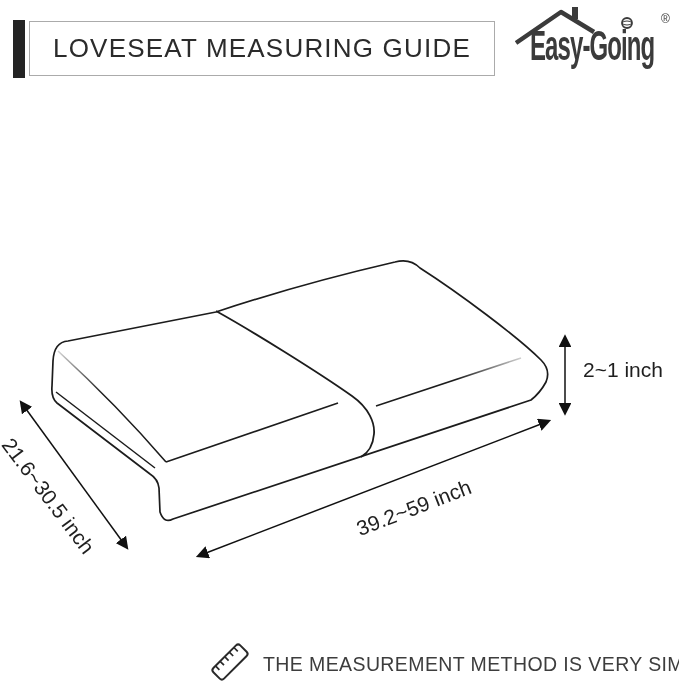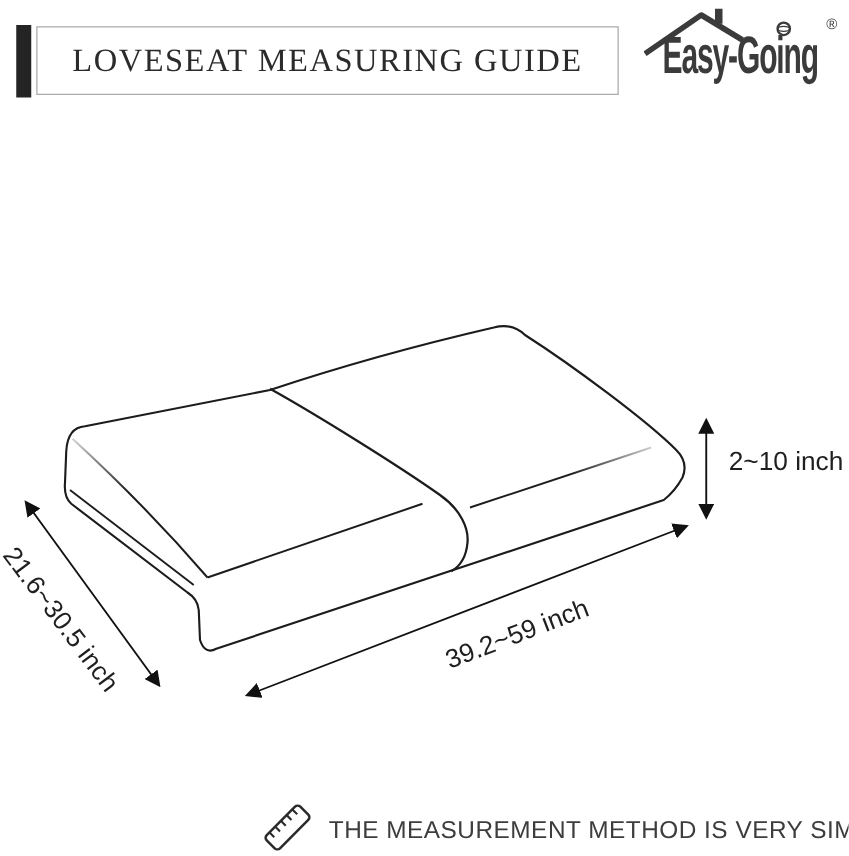--- a/index.html
+++ b/index.html
@@ -2,21 +2,21 @@
 <html><head>
 <meta charset="utf-8">
 <style>
   html,body{margin:0;padding:0;background:#fff;}
   .page{position:relative;width:679px;height:685px;background:#ffffff;overflow:hidden;
         font-family:"Liberation Sans",sans-serif;}
 
   
   .accent-bar{position:absolute;left:13px;top:20px;width:12px;height:58px;background:#242424;}
   .title-box{position:absolute;left:29px;top:21px;width:464px;height:53px;border:1px solid #ababab;
-             display:flex;align-items:center;justify-content:center;background:#fff;font-family:Liberation Serif, serif;}
+             display:flex;align-items:center;justify-content:center;background:#fff;}
   .title{margin:0;font-size:26px;font-weight:400;letter-spacing:1.2px;color:#2b2b2b;white-space:nowrap;}
 
   .brand{position:absolute;left:515px;top:6px;width:164px;height:78px;color:#3b3b3b;}
   .brand-svg{position:absolute;left:0;top:0;}
   .brand-name{position:absolute;left:15px;top:16px;font-size:40px;font-weight:bold;letter-spacing:-1.5px;
               transform:scale(0.60,1.05);transform-origin:left top;white-space:nowrap;color:#3b3b3b;}
   .brand-reg{position:absolute;left:146px;top:6px;font-size:12px;color:#3b3b3b;}
 
   
   .diagram-svg{position:absolute;left:0;top:0;}
@@ -99,21 +99,21 @@
              C 369,408 375,423 374,434
              C 373,446 368,453 361,457" fill="none" stroke="#1c1c1c" stroke-width="1.8"></path>
 
     <line x1="26" y1="409" x2="122" y2="541" stroke="#111" stroke-width="1.5" marker-start="url(#ah)" marker-end="url(#ah)"></line>
     <line x1="206" y1="553" x2="541" y2="424" stroke="#111" stroke-width="1.5" marker-start="url(#ah)" marker-end="url(#ah)"></line>
     <line x1="565" y1="345" x2="565" y2="405" stroke="#111" stroke-width="1.5" marker-start="url(#ah)" marker-end="url(#ah)"></line>
   </svg>
 
   <div class="dim-label dim-depth">21.6~30.5 inch</div>
   <div class="dim-label dim-width">39.2~59 inch</div>
-  <div class="dim-label dim-height">2~10 inch</div>
+  <div class="dim-label dim-height">2~1 inch</div>
 
   <div>
     <svg class="ruler-svg" width="679" height="685" viewBox="0 0 679 685">
       <g transform="translate(230,662) rotate(-45)">
         <rect x="-19" y="-7.5" width="38" height="15" rx="3" fill="#fff" stroke="#2a2a2a" stroke-width="2"></rect>
         <path d="M-13,-7.5 V-2 M-6.5,-7.5 V-2 M0,-7.5 V-2 M6.5,-7.5 V-2 M13,-7.5 V-2" fill="none" stroke="#2a2a2a" stroke-width="1.7"></path>
       </g>
     </svg>
     <span class="footer-note">THE MEASUREMENT METHOD IS VERY SIMPLE</span>
   </div>

